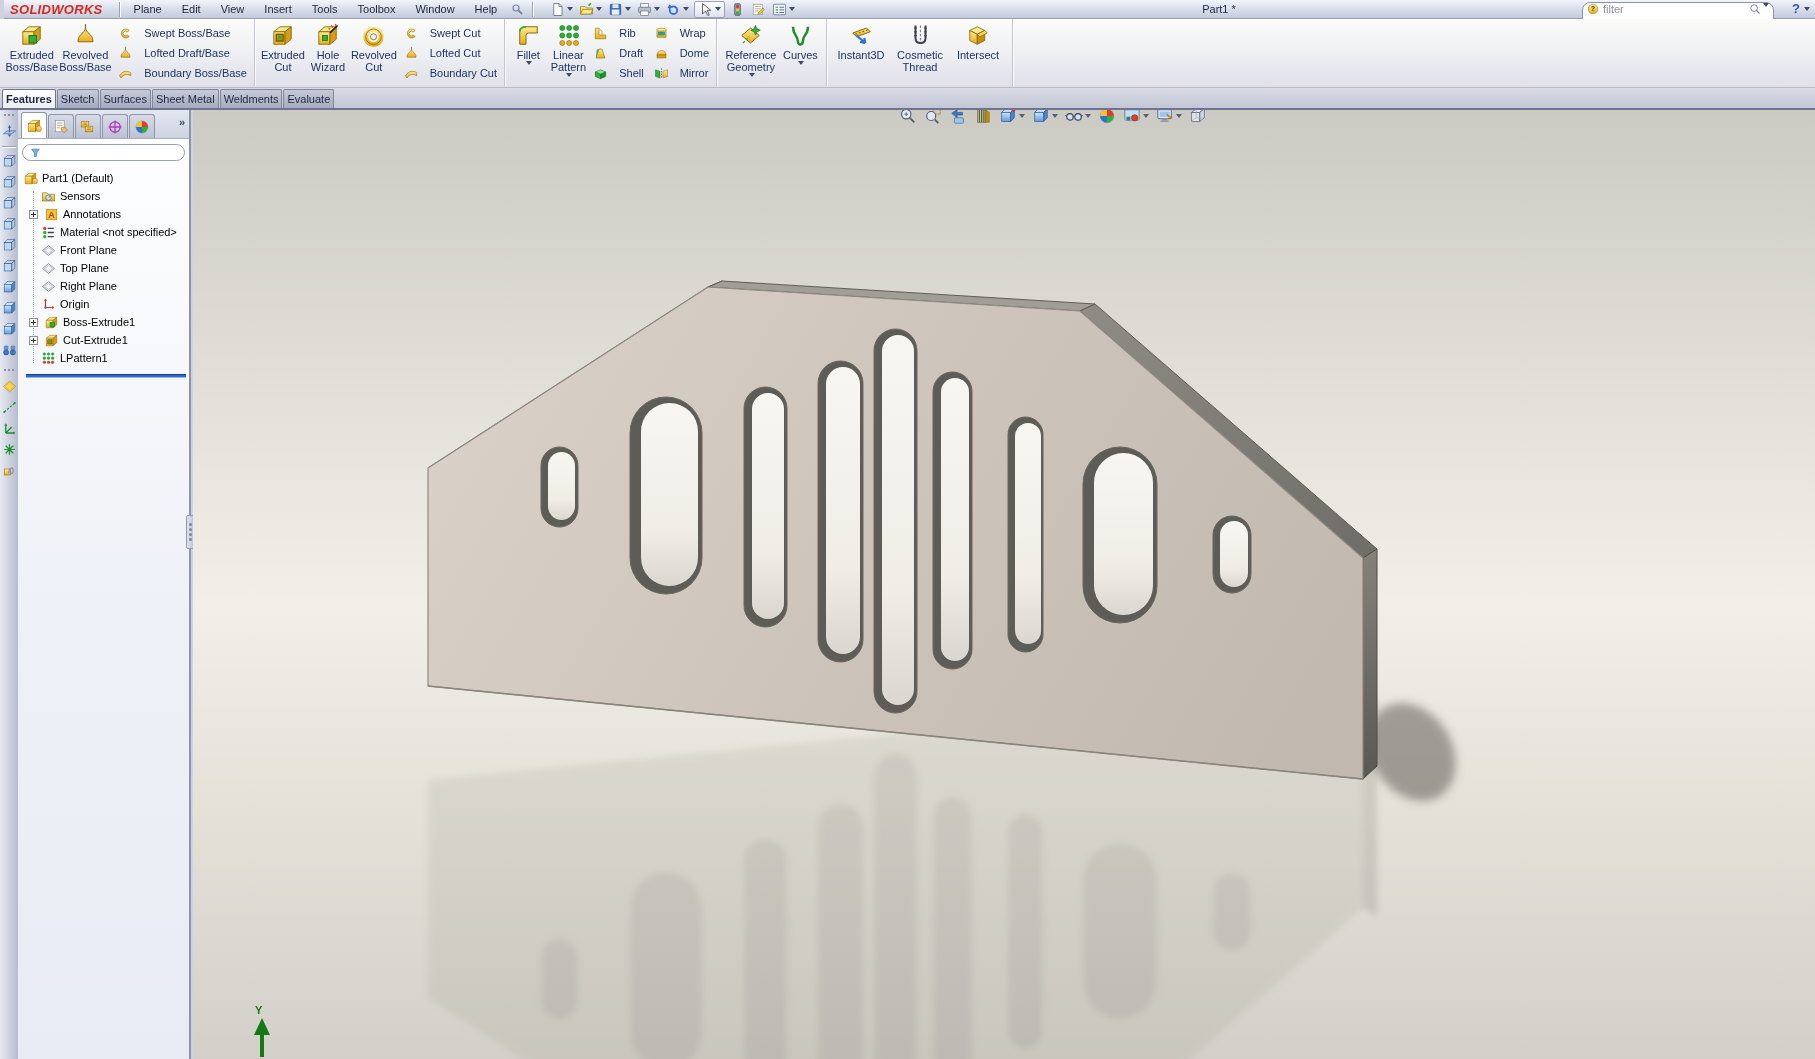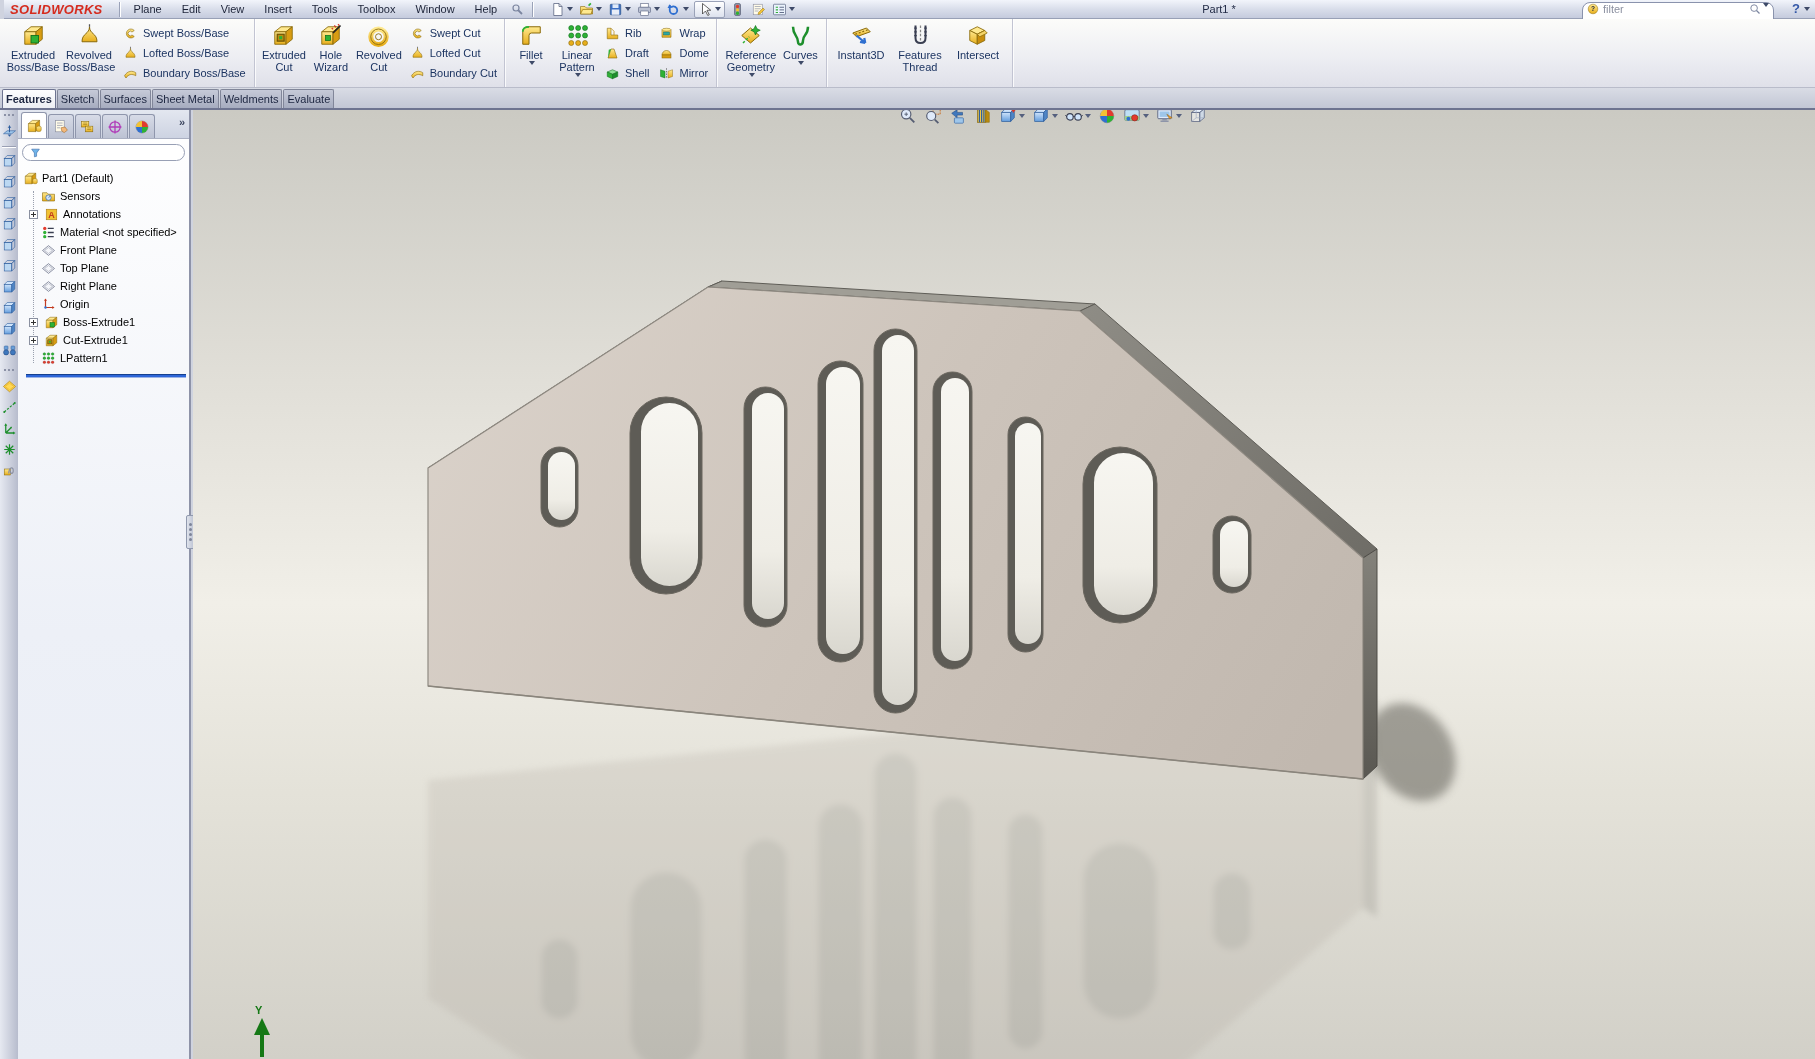--- a/index.html
+++ b/index.html
@@ -29,21 +29,21 @@
 .helpq{color:#3458a8;font-weight:bold;font-size:13px;padding:0 2px}
 
 
 .ribbon{position:absolute;top:19px;left:0;right:0;height:69px;display:flex;
  background:linear-gradient(#fcfcfa,#ecedf2 60%,#dfe0e9);border-bottom:1px solid #b9bcca}
 .rgroup{display:flex;align-items:flex-start;padding:1px 5px 0;border-right:1px solid #c2c4d2;box-shadow:1px 0 0 rgba(255,255,255,.8)}
 .rbig{display:flex;flex-direction:column;align-items:center;text-align:center;color:#1c3461;
  line-height:12px;padding-top:3px;min-height:66px}
 .rbig svg{width:27px;height:25px;margin-bottom:1px}
 .rstack{display:flex;flex-direction:column;padding:3px 2px 0 6px}
-.rrow{display:flex;align-items:center;height:20px;gap:5px;color:#1c3461;white-space:nowrap}
+.rrow{display:flex;align-items:center;height:20px;gap:11px;color:#1c3461;white-space:nowrap}
 .rrow svg{width:15px;height:15px}
 
 
 .tabrow{position:absolute;top:88px;left:0;right:0;height:22px;display:flex;align-items:flex-end;padding-left:2px;
  background:linear-gradient(#d9dce5,#c3c7d5);border-bottom:2px solid #6e7490}
 .tab{height:19px;line-height:15px;padding:2px 3px;margin-right:1px;border:1px solid #818699;border-bottom:none;
  border-radius:2px 2px 0 0;background:linear-gradient(#c6cad8,#a6acbf);color:#1d2640}
 .tab.active{background:linear-gradient(#fdfdfe,#eceef3);font-weight:bold;border-color:#6e7490}
 
 
@@ -540,21 +540,21 @@
         <div class="rrow">
             <svg>
               <use href="#s-c"></use>
             </svg>
             <span>Swept Boss/Base</span>
           </div>
         <div class="rrow">
             <svg>
               <use href="#s-bell"></use>
             </svg>
-            <span>Lofted Boss/Base</span>
+            <span>Lofted Draft/Base</span>
           </div>
         <div class="rrow">
             <svg>
               <use href="#s-swoosh"></use>
             </svg>
             <span>Boundary Boss/Base</span>
           </div>
       </div>
     </div>
 
@@ -677,21 +677,21 @@
       <div class="rbig" style="width:58px">
         <svg>
             <use href="#s-instant3d"></use>
           </svg>
         <span>Instant3D</span>
       </div>
       <div class="rbig" style="width:60px">
         <svg>
             <use href="#s-thread"></use>
           </svg>
-        <span>Features Thread</span>
+        <span>Cosmetic Thread</span>
       </div>
       <div class="rbig" style="width:56px">
         <svg>
             <use href="#s-intersect"></use>
           </svg>
         <span>Intersect</span>
       </div>
     </div>
   </div>
 

